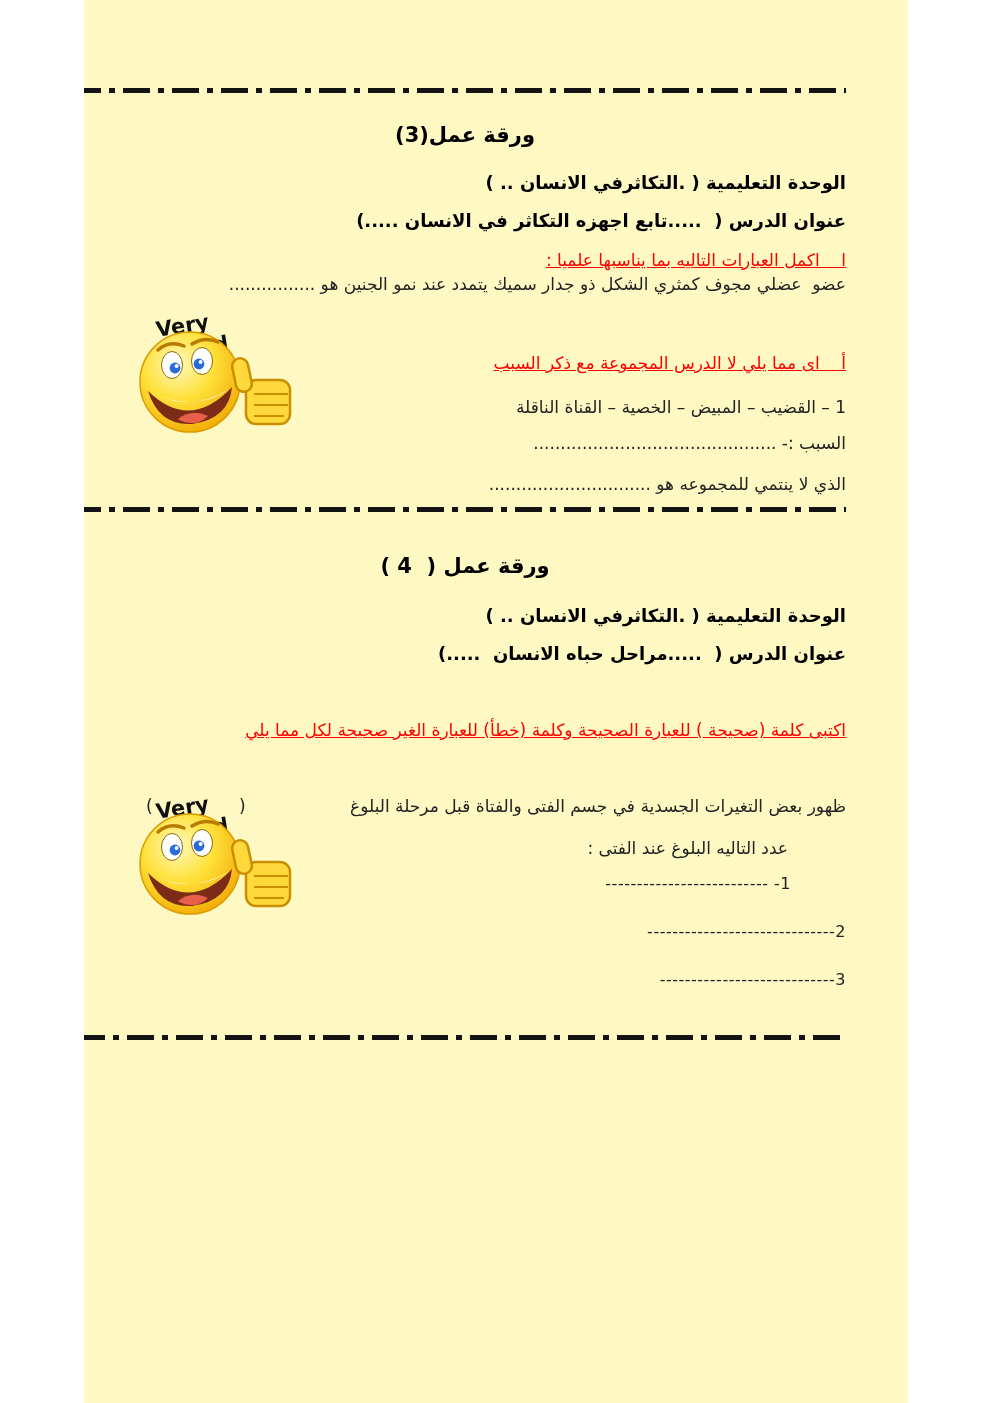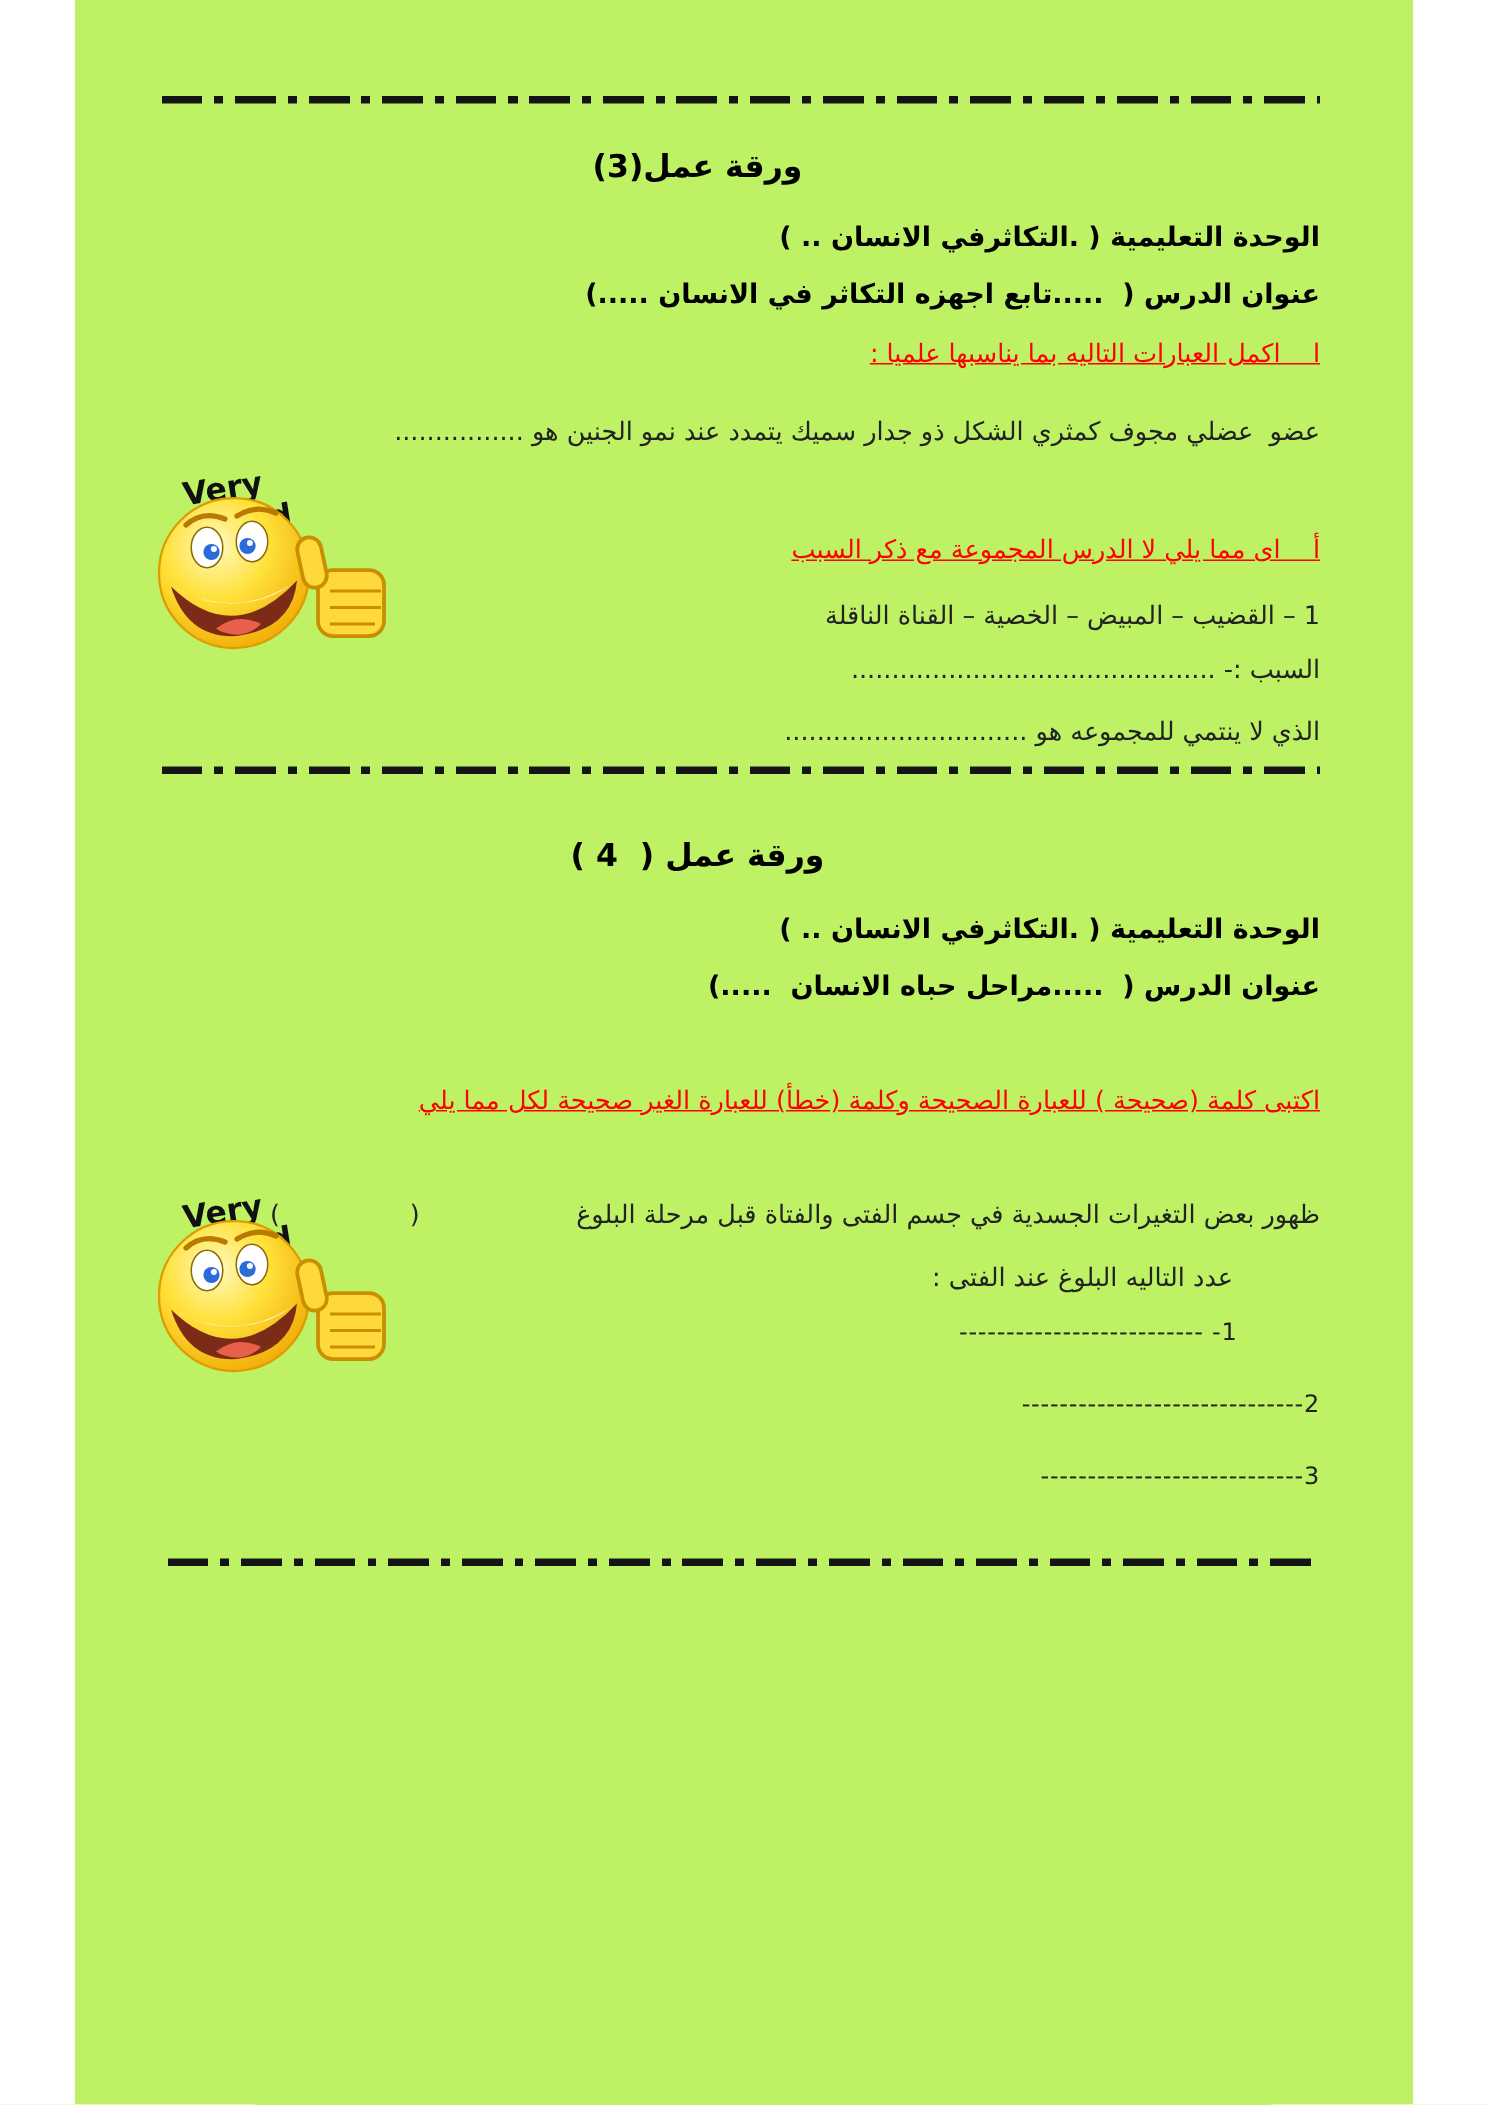--- a/index.html
+++ b/index.html
@@ -1,26 +1,26 @@
 <!DOCTYPE html>
 <html lang="ar"><head>
 <meta charset="utf-8">
 <style>
   * { margin: 0; padding: 0; box-sizing: border-box; }
   html, body { background: #ffffff; }
   body { font-family: "DejaVu Sans", sans-serif; }
 
   .page {
     position: relative;
-    width: 892px;
+    width: 824px;
     height: 1403px;
     margin: 0 auto;
-    background: #bef264;
+    background: #fef9c3;
     direction: rtl;
-    padding: 64px 62px 0 0;
+    padding: 88px 62px 0 0;
     overflow: hidden;
   }
 
   
   .dash {
     height: 5px;
     width: 772px;
     background: repeating-linear-gradient(to right,
       #141414 0px, #141414 27px,
       transparent 27px, transparent 35px,
@@ -60,21 +60,21 @@
   .r3a { margin-top: 19px; }
   .r3b { margin-top: 59px; }
   .r4  { margin-top: 56px; }
 
   .body-line {
     font-size: 17px;
     color: #222222;
     white-space: pre-wrap;
     margin-top: 34px;
   }
-  .q3a { margin-top: 32px; }
+  .q3a { margin-top: 4px; }
   .o3  { margin-top: 24px; }
   .a3  { margin-top: 21px; }
   .s3  { margin-top: 16px; }
 
   .statement-row {
     margin-top: 22px;
     width: 700px;
     display: flex;
     justify-content: space-between;
     align-items: baseline;

